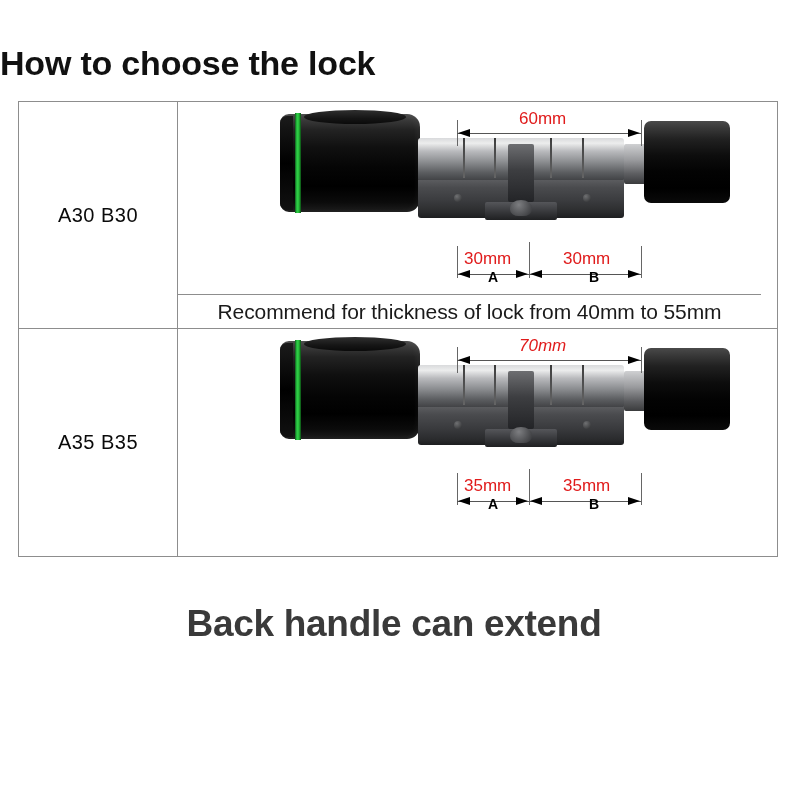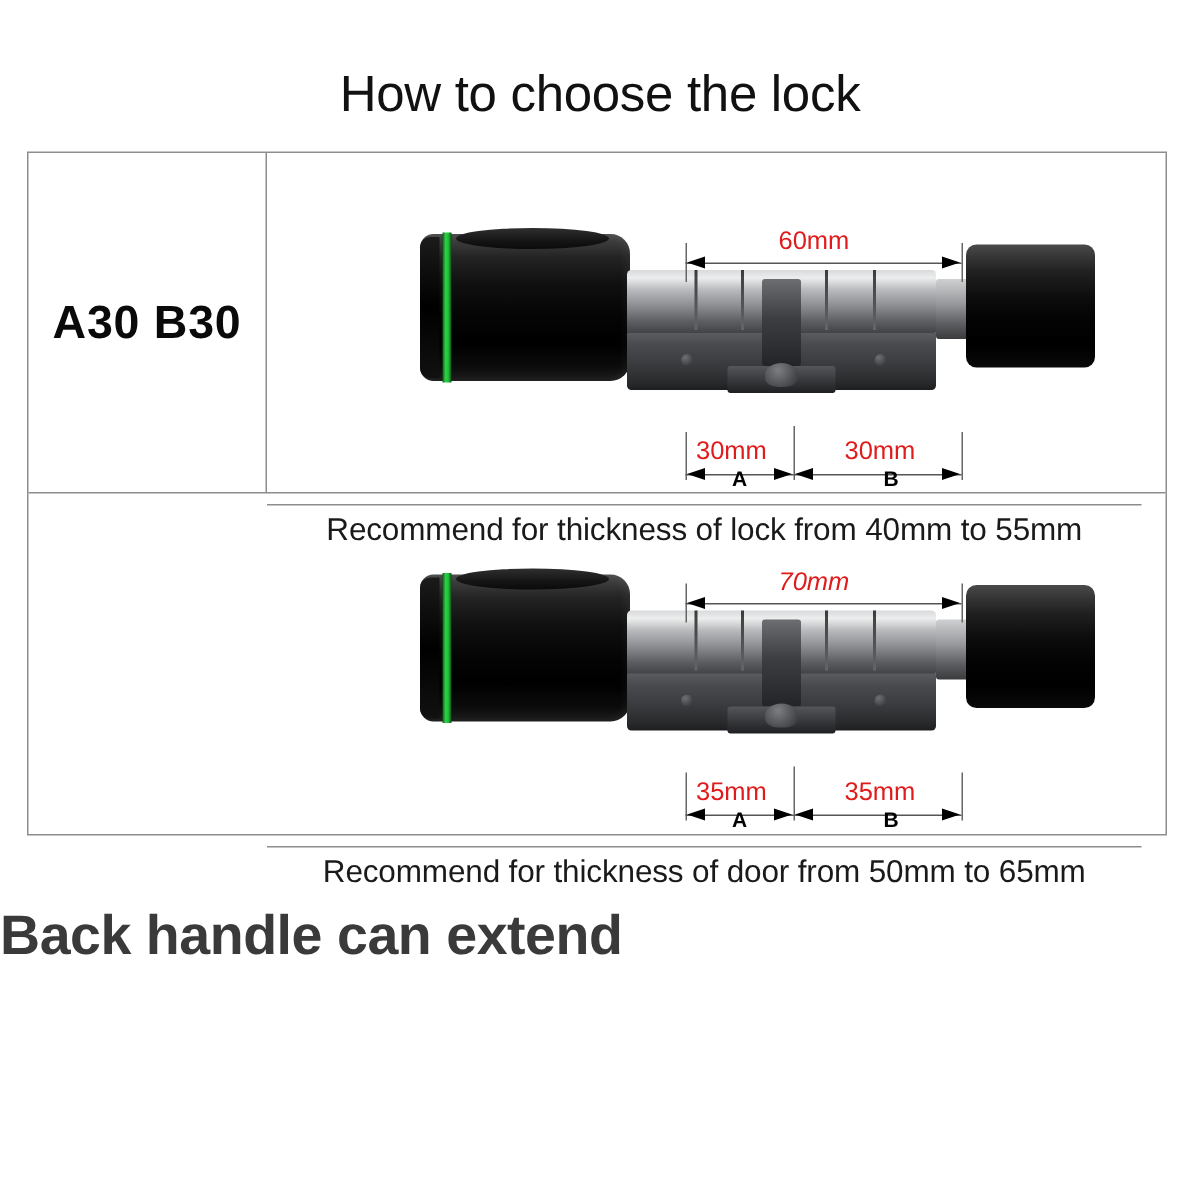--- a/index.html
+++ b/index.html
@@ -15,23 +15,22 @@
     overflow: hidden;
     position: relative;
   }
 
   
   .page-title {
     position: absolute;
     top: 44px;
     left: 0;
     width: 800px;
-    text-align: center;
     font-size: 34px;
-    font-weight: normal;
+    font-weight: bold;
     letter-spacing: -0.2px;
     color: #111111;
   }
 
   
   .spec-table {
     position: absolute;
     left: 18px;
     top: 101px;
     width: 760px;
@@ -53,34 +52,33 @@
     top: 0;
     width: 159px;
     height: 100%;
     border-right: 1px solid #8d8d8d;
     box-sizing: border-box;
     display: flex;
     align-items: center;
     justify-content: center;
   }
   .model-label {
-    font-size: 31px;
-    font-weight: bold;
+    font-size: 20px;
+    font-weight: normal;
     color: #0a0a0a;
     letter-spacing: 0.5px;
   }
 
   .diagram-cell {
     position: absolute;
     left: 159px;
     top: 0;
     right: 16px;
     height: 100%;
     box-sizing: border-box;
-    margin-top: 42px;
   }
 
   .recommend-strip {
     position: absolute;
     left: 0;
     right: 0;
     bottom: 0;
     height: 34px;
     border-top: 1px solid #8d8d8d;
     box-sizing: border-box;
@@ -276,20 +274,21 @@
     color: #000;
     white-space: nowrap;
   }
 
   
   .footer-note {
     position: absolute;
     left: 0;
     top: 598px;
     width: 788px;
+    text-align: center;
     font-size: 37px;
     font-weight: bold;
     line-height: 52px;
     color: #3a3a3a;
     letter-spacing: -0.3px;
   }
 </style>
 </head>
 <body>
 
@@ -357,20 +356,23 @@
       </div>
 
       <div class="recommend-strip">
         <span class="recommend-text">Recommend for thickness of lock from 40mm to 55mm</span>
       </div>
     </div>
   </div>
 
   <div class="spec-row">
 
+    <div class="model-cell">
+      <span class="model-label">A35 B35</span>
+    </div>
 
     <div class="diagram-cell">
       <div class="lock-art">
 
         <div class="knob-left"></div>
         <div class="knob-left-top"></div>
         <div class="knob-left-cap"></div>
         <div class="green-stripe"></div>
 
         <div class="cyl-top"></div>
@@ -411,23 +413,20 @@
           <div class="arrow-r" style="left:450px; top:168px;"></div>
 
           <div class="dim-value" style="left:286px; top:147px;">35mm</div>
           <div class="dim-letter" style="left:310px; top:167px;">A</div>
           <div class="dim-value" style="left:385px; top:147px;">35mm</div>
           <div class="dim-letter" style="left:411px; top:167px;">B</div>
         </div>
 
       </div>
 
-      <div class="recommend-strip">
-        <span class="recommend-text">Recommend for thickness of door from 50mm to 65mm</span>
-      </div>
     </div>
   </div>
 
 </div>
 
 <div class="footer-note">
   <div>Back handle can extend</div>
 </div>
 
 </body></html>

